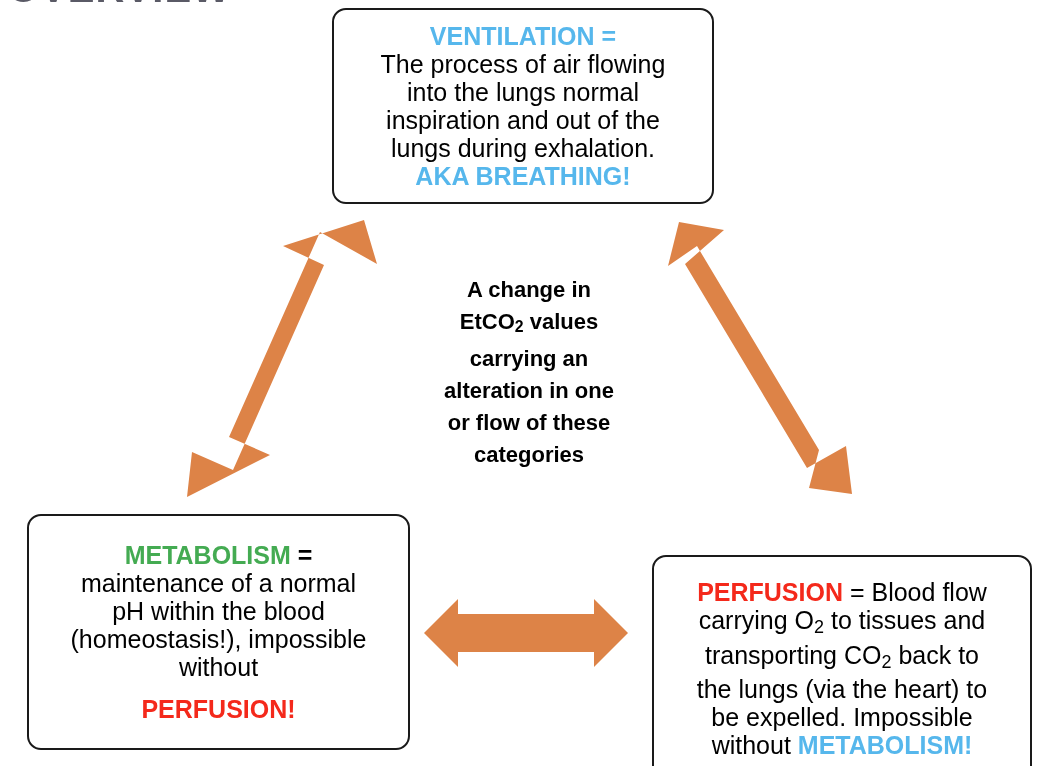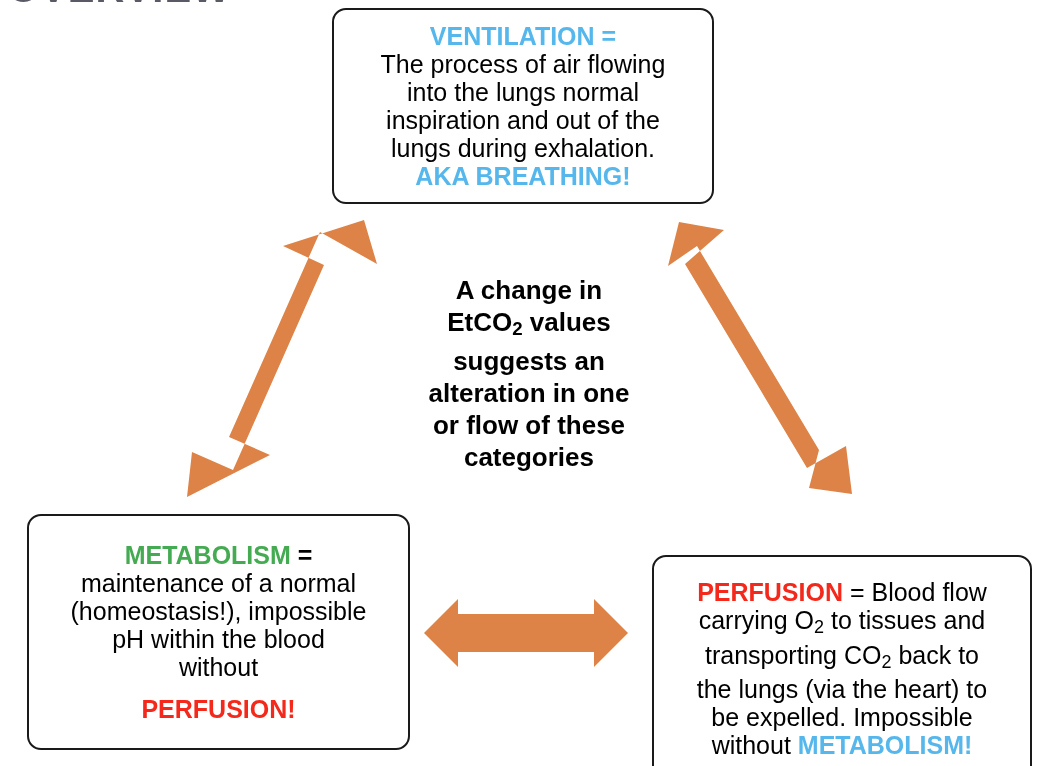--- a/index.html
+++ b/index.html
@@ -81,21 +81,21 @@
   .ln { display: block; }
   .sub { font-size: 0.72em; vertical-align: -0.22em; }
 
   
   #center-note {
     position: absolute;
     left: 402px;
     top: 274px;
     width: 254px;
     text-align: center;
-    font-size: 26px;
+    font-size: 22px;
     line-height: 32px;
     font-weight: bold;
     color: #000000;
   }
 
   
   .arrow-svg {
     position: absolute;
     overflow: visible;
   }
@@ -131,34 +131,34 @@
       <span class="ln">into the lungs normal</span>
       <span class="ln">inspiration and out of the</span>
       <span class="ln">lungs during exhalation.</span>
       <span class="ln kw-vent">AKA BREATHING!</span>
     </div>
   </div>
 
   <div id="center-note">
     <span class="ln">A change in</span>
     <span class="ln"><span>EtCO</span><span class="sub">2</span><span> values</span></span>
-    <span class="ln">suggests an</span>
+    <span class="ln">carrying an</span>
     <span class="ln">alteration in one</span>
     <span class="ln">or flow of these</span>
     <span class="ln">categories</span>
   </div>
 
   <div class="box" id="box-metabolism">
     <div class="box-inner">
       <span class="ln">
         <span class="kw-metab">METABOLISM</span><span style="font-weight:bold"> =</span>
       </span>
       <span class="ln">maintenance of a normal</span>
+      <span class="ln">pH within the blood</span>
       <span class="ln">(homeostasis!), impossible</span>
-      <span class="ln">pH within the blood</span>
       <span class="ln">without</span>
       <span class="ln" style="height:14px"></span>
       <span class="ln kw-perf">PERFUSION!</span>
     </div>
   </div>
 
   <div class="box" id="box-perfusion">
     <div class="box-inner">
       <span class="ln"><span class="kw-perf">PERFUSION</span><span> = Blood flow</span></span>
       <span class="ln"><span>carrying O</span><span class="sub">2</span><span> to tissues and</span></span>

